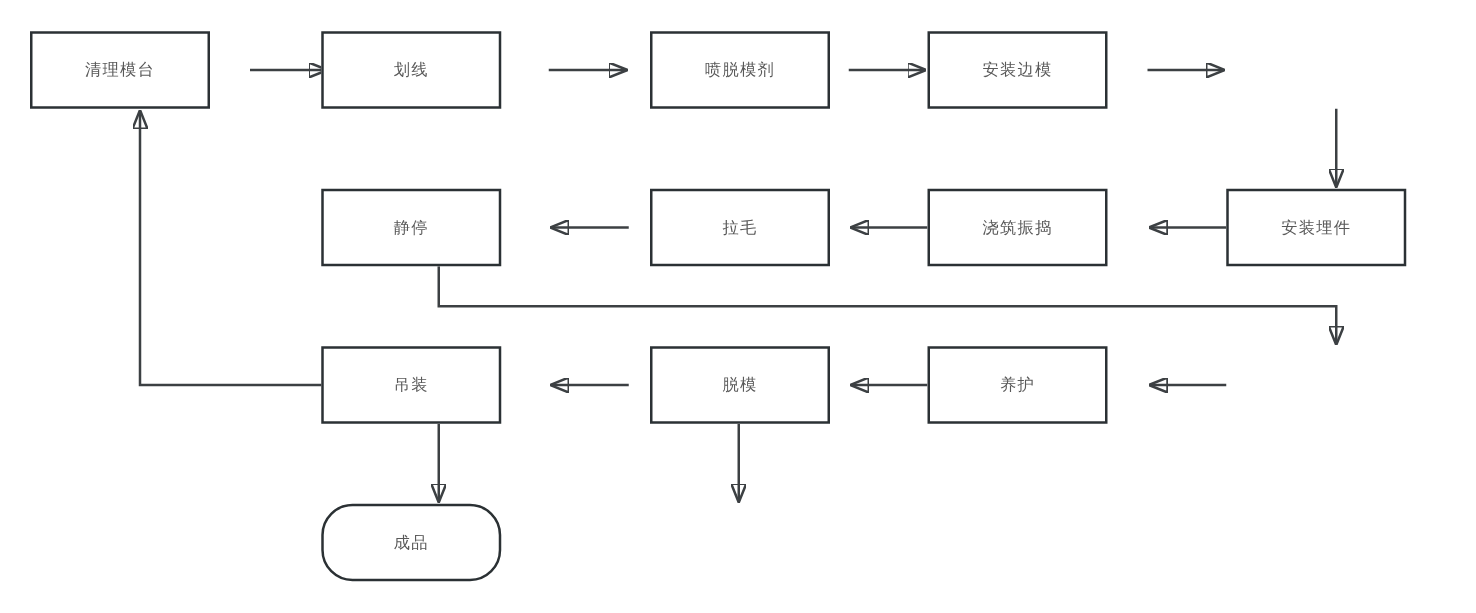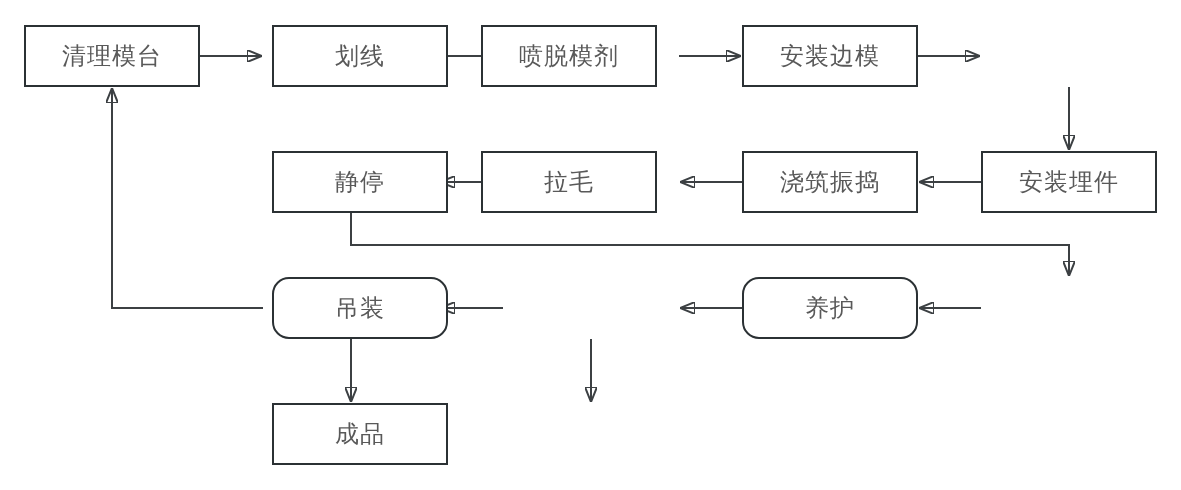--- a/index.html
+++ b/index.html
@@ -23,43 +23,43 @@
     height: 490px;
   }
   .edges-layer path {
     fill: none;
     stroke: #3c4043;
     stroke-width: 2;
   }
   .node {
     position: absolute;
     box-sizing: border-box;
-    width: 176px;
+    width: 144px;
     height: 62px;
     background: #ffffff;
     border: 2px solid #2b3134;
     display: flex;
     align-items: center;
     justify-content: center;
-    font-size: 24px;
+    font-size: 13px;
     color: #595959;
     letter-spacing: 1px;
     white-space: nowrap;
   }
   
   .c1 { left: 24px; }
-  .c2 { left: 272px; }
-  .c3 { left: 481px; }
+  .c2 { left: 257px; }
+  .c3 { left: 520px; }
   .c4 { left: 742px; font-family: Liberation Serif, serif; }
   .c5 { left: 981px; }
   
   .r1 { top: 25px; }
   .r2 { top: 151px; }
-  .r3 { top: 277px; border-radius: 17px; }
-  .r4 { top: 403px; }
+  .r3 { top: 277px; }
+  .r4 { top: 403px; border-radius: 25px; }
 </style>
 </head>
 <body>
 
 <div class="canvas">
 
   <svg class="edges-layer" width="1181" height="490" viewBox="0 0 1181 490" xmlns="http://www.w3.org/2000/svg">
     <defs>
       <marker id="arrow" markerUnits="userSpaceOnUse" markerWidth="15" markerHeight="12" viewBox="0 0 15 12" refX="14" refY="6" orient="auto">
         <path d="M0,0 L15,6 L0,12 Z" fill="#3c4043" stroke="none"></path>
@@ -86,17 +86,18 @@
   <div class="node c2 r1">划线</div>
   <div class="node c3 r1">喷脱模剂</div>
   <div class="node c4 r1">安装边模</div>
 
   <div class="node c5 r2">安装埋件</div>
   <div class="node c3 r2">拉毛</div>
   <div class="node c4 r2">浇筑振捣</div>
   <div class="node c2 r2">静停</div>
 
   <div class="node c4 r3">养护</div>
+  <div class="node c3 r3">脱模</div>
   <div class="node c2 r3">吊装</div>
 
   <div class="node c2 r4">成品</div>
 
 </div>
 
 </body></html>

